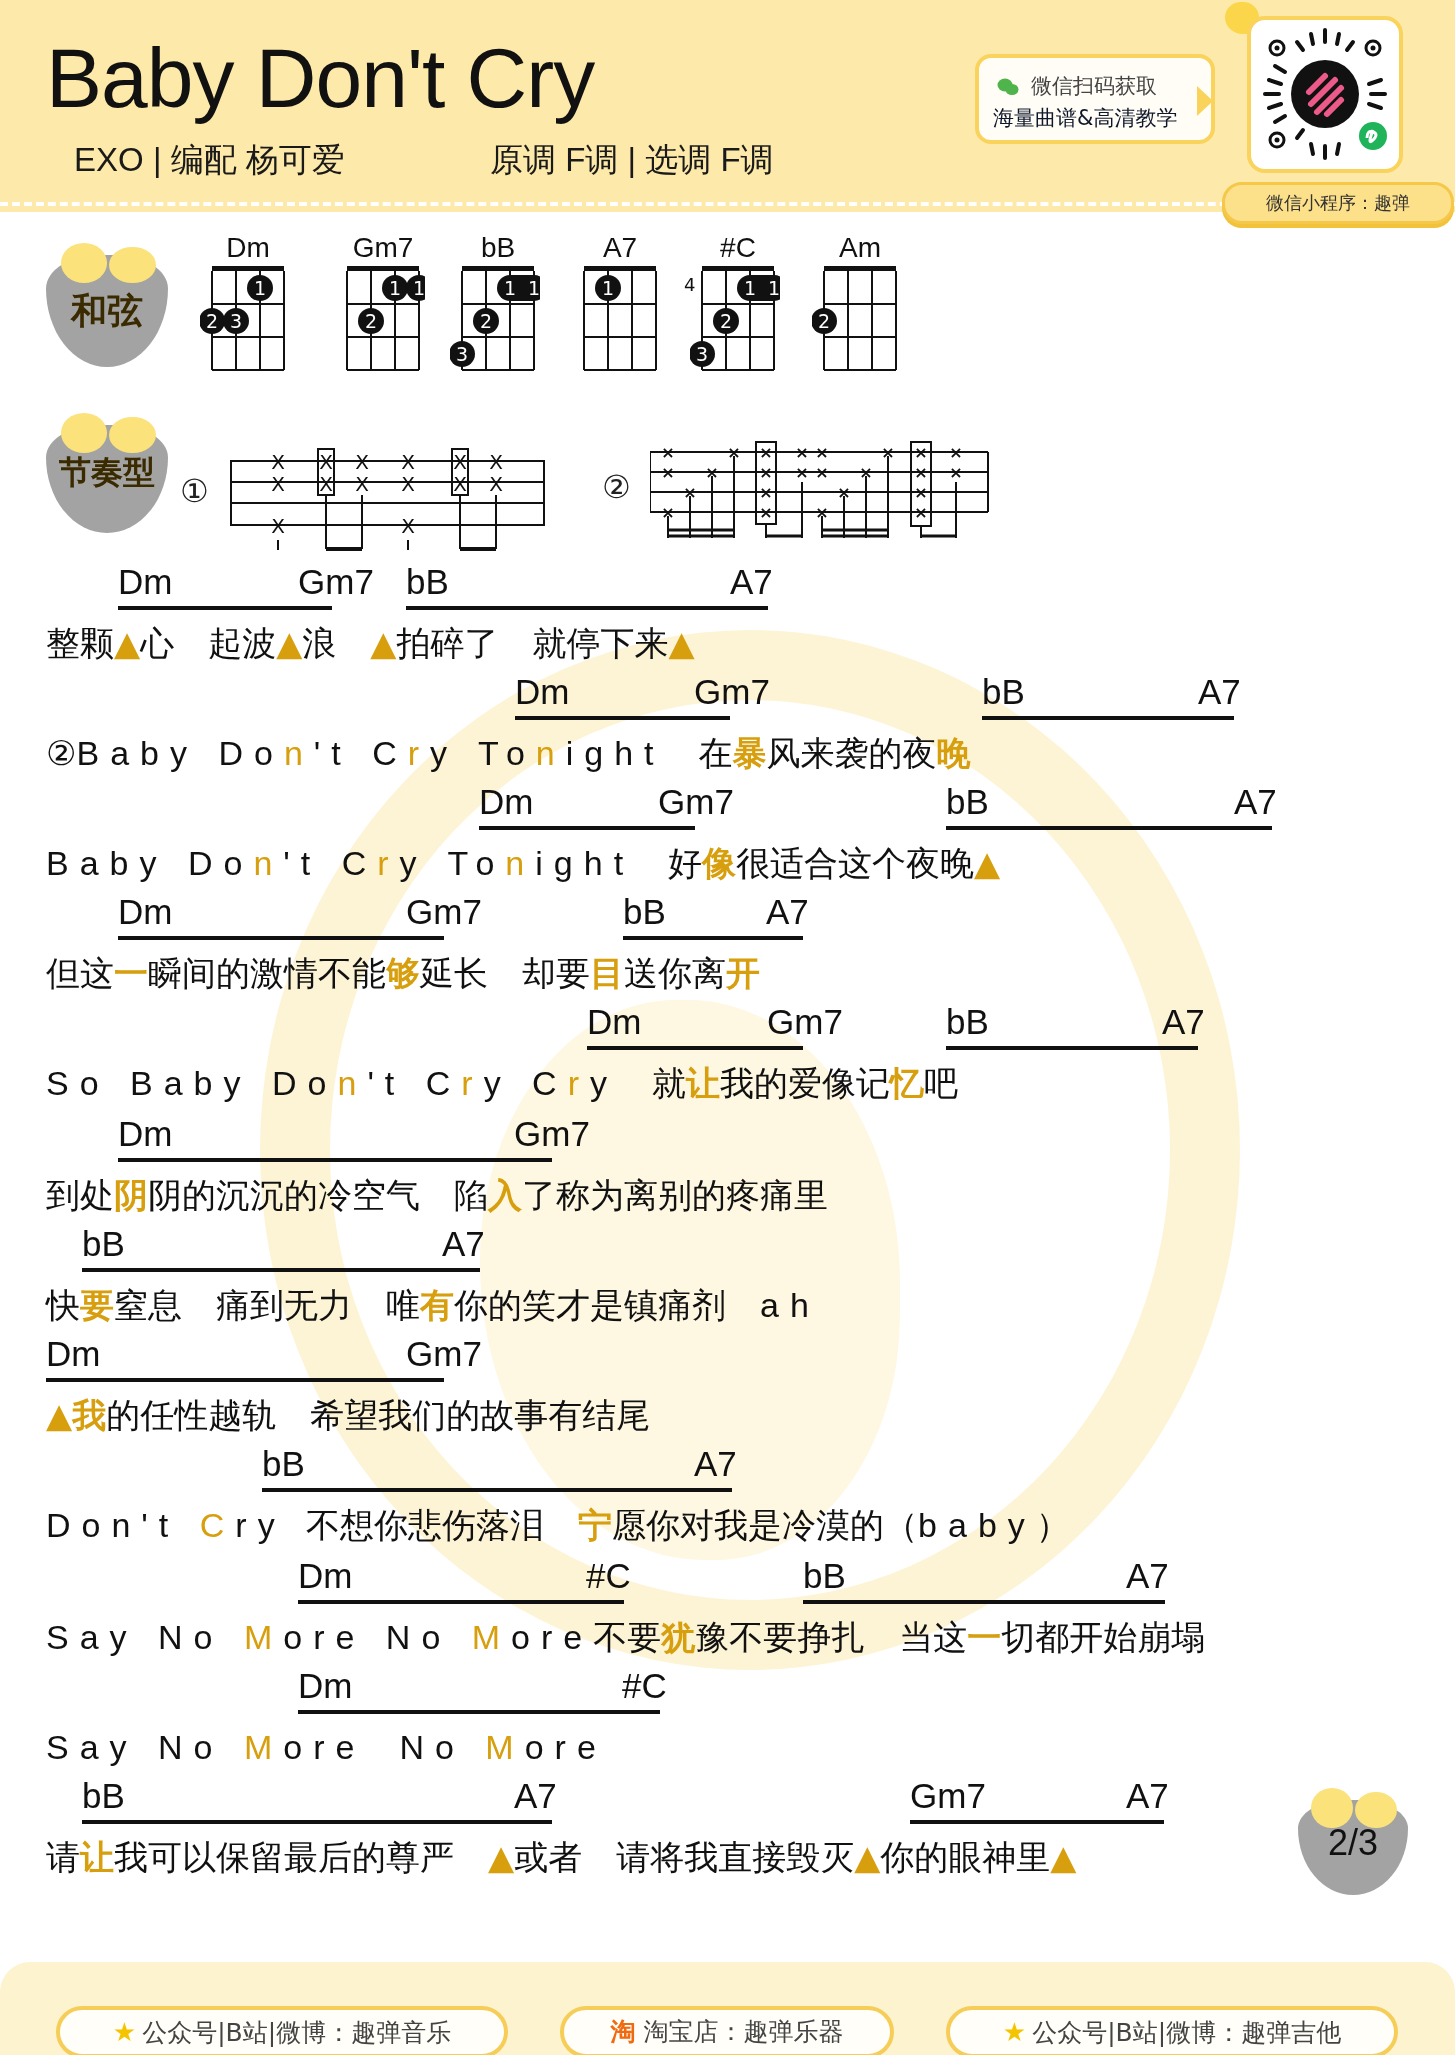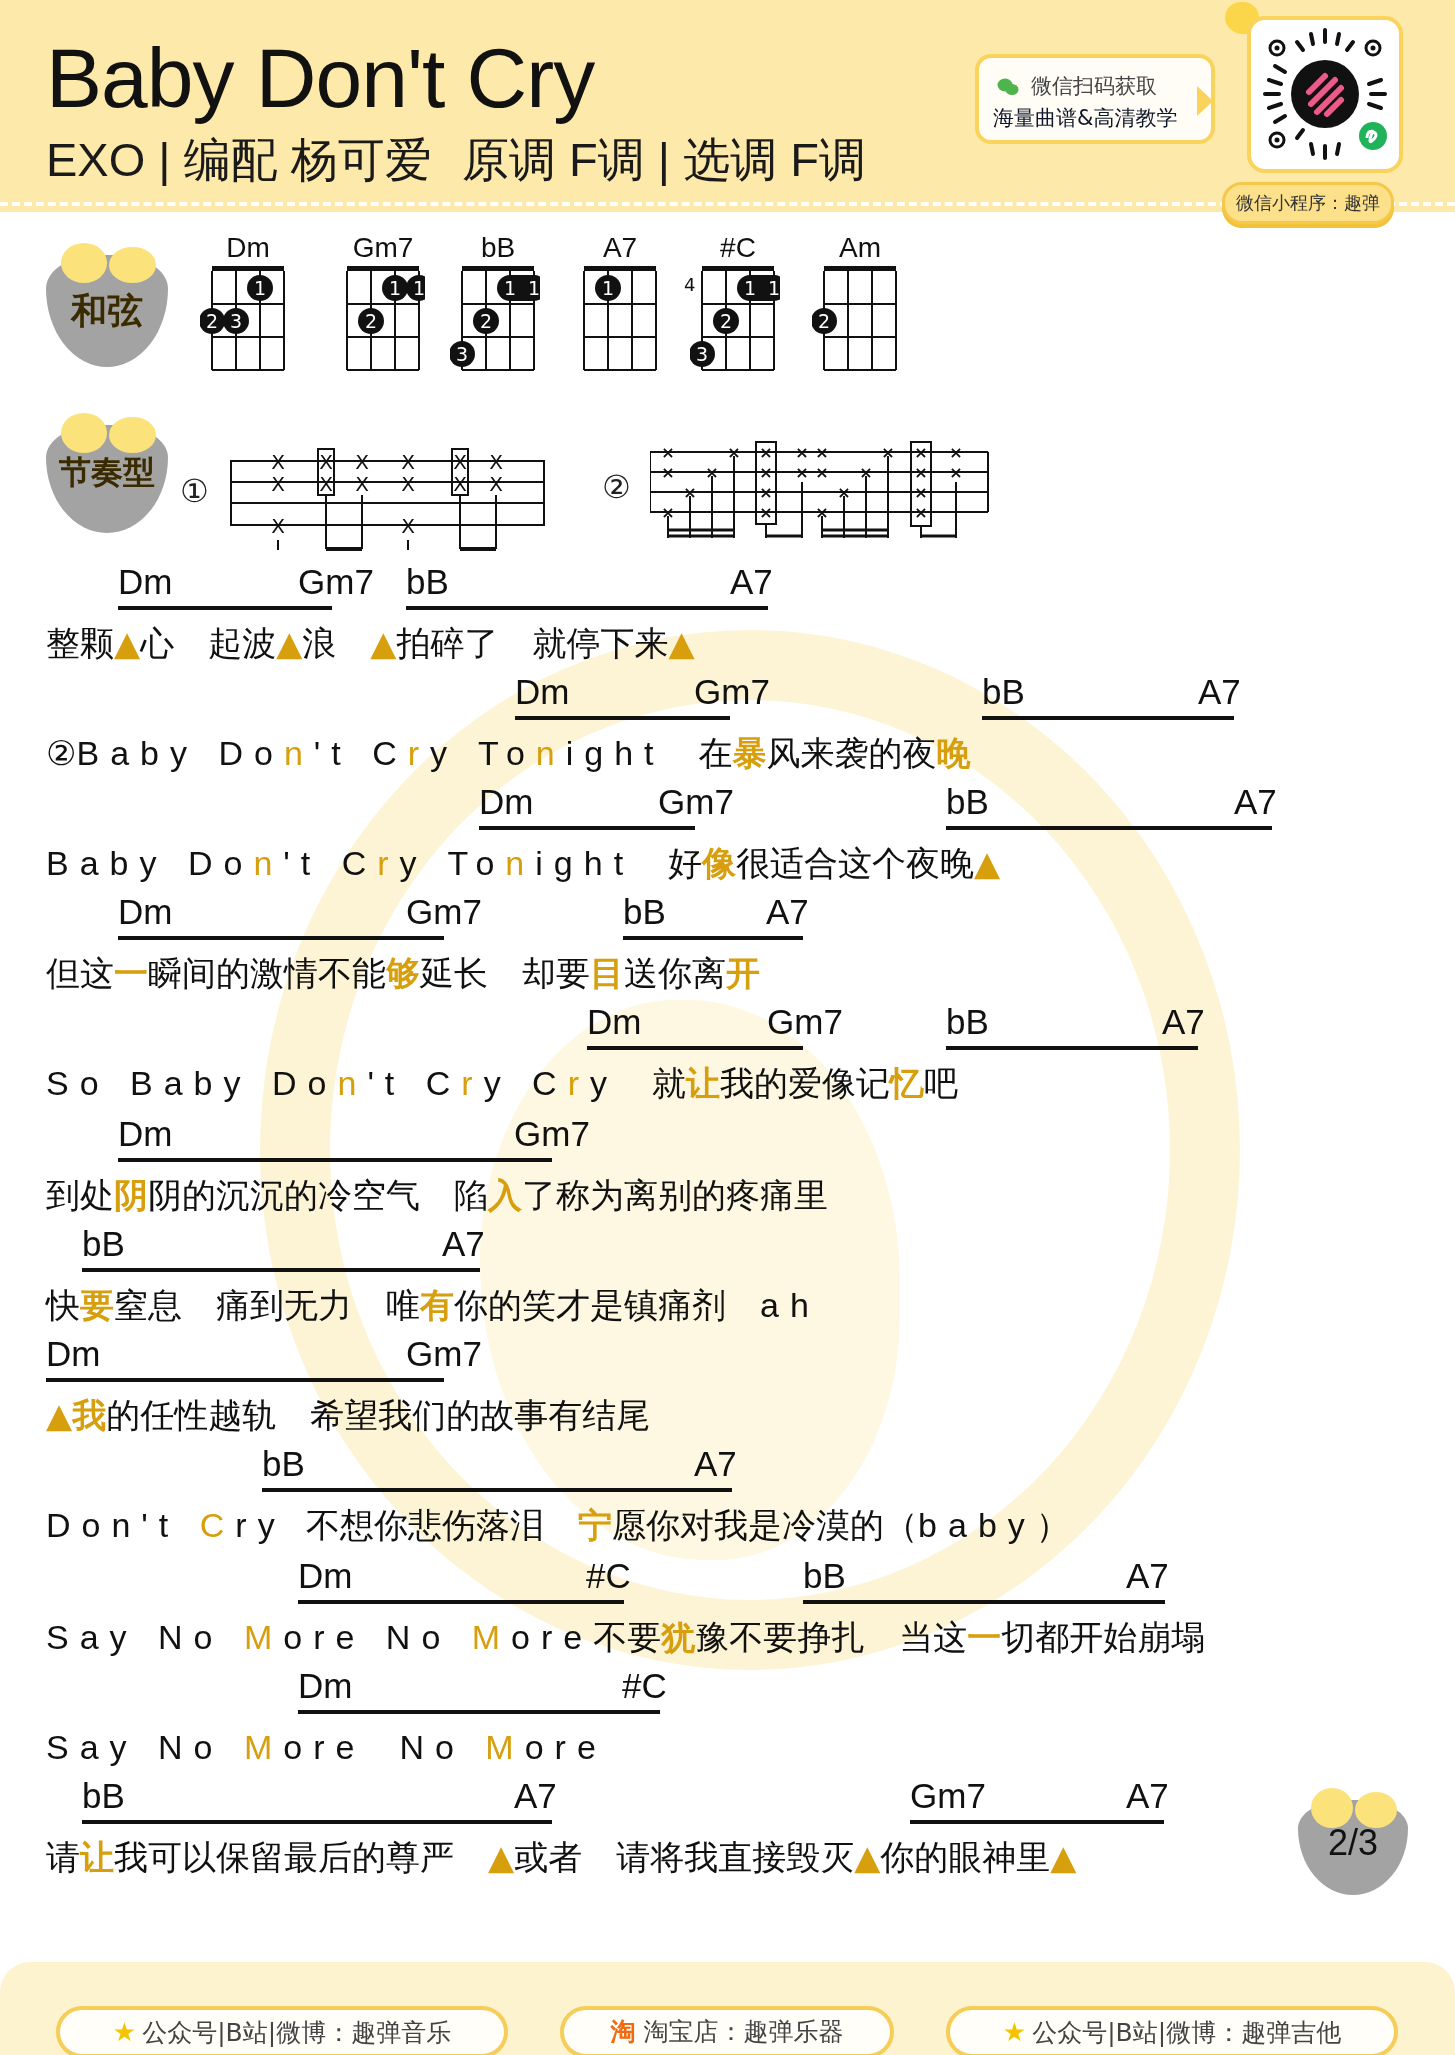--- a/index.html
+++ b/index.html
@@ -3,29 +3,29 @@
 <meta charset="utf-8">
 <style>
   html, body { margin:0; padding:0; }
   body { width:1455px; height:2055px; position:relative; overflow:hidden; background:#ffffff;
          font-family:"DejaVu Sans","Liberation Sans",sans-serif; color:#111; }
   .abs { position:absolute; }
   
   .header { position:absolute; left:0; top:0; width:1455px; height:212px; background:#fde9a9; }
   .header-dash { position:absolute; left:0; top:202px; width:1455px; height:0; border-top:4px dashed #ffffff; }
   .title { position:absolute; left:46px; top:28px; font-family:"Liberation Sans",sans-serif; font-size:84px; line-height:100px; color:#111; letter-spacing:-1px; }
-  .subtitle { position:absolute; top:130px; font-size:47px; line-height:60px; color:#1a1a1a; font-family:"Liberation Sans",sans-serif; }
+  .subtitle { position:absolute; top:130px; font-size:33px; line-height:60px; color:#1a1a1a; font-family:"Liberation Sans",sans-serif;margin-left:28px; }
   .promo { position:absolute; left:975px; top:54px; width:240px; height:90px; background:#fffdf6; border:4px solid #f9d35c; border-radius:16px; box-sizing:border-box;text-align:right; }
   .promo .wx { position:absolute; left:18px; top:20px; width:22px; height:18px; }
   .promo .l1 { position:absolute; left:52px; top:14px; font-size:21px; color:#444; white-space:nowrap; }
   .promo .l2 { position:absolute; left:14px; top:46px; font-size:21px; color:#0f172a; white-space:nowrap; }
   .promo .arrow { position:absolute; right:-2px; top:28px; width:0; height:0; border-top:15px solid transparent; border-bottom:15px solid transparent; border-left:16px solid #f9d35c; }
   .qr { position:absolute; left:1247px; top:16px; width:156px; height:157px; background:#fff; border:4px solid #f9d35c; border-radius:18px; box-sizing:border-box; overflow:hidden; }
   .qr-blob { position:absolute; left:1225px; top:2px; width:34px; height:32px; background:#fbd64a; border-radius:50% 50% 45% 55%; }
-  .mini { position:absolute; left:1222px; top:182px; width:172px; height:42px; background:#fde08a; border:3px solid #f5c84a; border-radius:20px; box-sizing:border-box; box-shadow:0 4px 0 #f2c23a; text-align:center; font-size:18px; line-height:36px; color:#333; }
+  .mini { position:absolute; left:1222px; top:182px; width:232px; height:42px; background:#fde08a; border:3px solid #f5c84a; border-radius:20px; box-sizing:border-box; box-shadow:0 4px 0 #f2c23a; text-align:center; font-size:18px; line-height:36px; color:#333; }
   
   .tulip { position:absolute; background:#a3a3a3; border-radius:44% 44% 50% 50% / 30% 30% 70% 70%; }
   .tulip:before { content:""; position:absolute; left:12%; top:-12px; width:38%; height:40px; background:#fbe27a; border-radius:50%; }
   .tulip:after { content:""; position:absolute; right:10%; top:-8px; width:38%; height:36px; background:#fbe27a; border-radius:50%; }
   .tulip-text { position:absolute; z-index:2; font-size:36px; color:#3a2a00; font-weight:bold; text-align:center; width:100%; }
   
   .chord { position:absolute; top:232px; width:76px; }
   .chord .name { position:absolute; top:0; left:0; width:76px; text-align:center; font-size:28px; line-height:32px; color:#111; font-family:"Liberation Sans",sans-serif; }
   .chord .grid { position:absolute; top:34px; left:2px; width:72px; height:99px; border-top:5px solid #111; }
   .chord .grid svg { position:absolute; left:0; top:-5px; }

